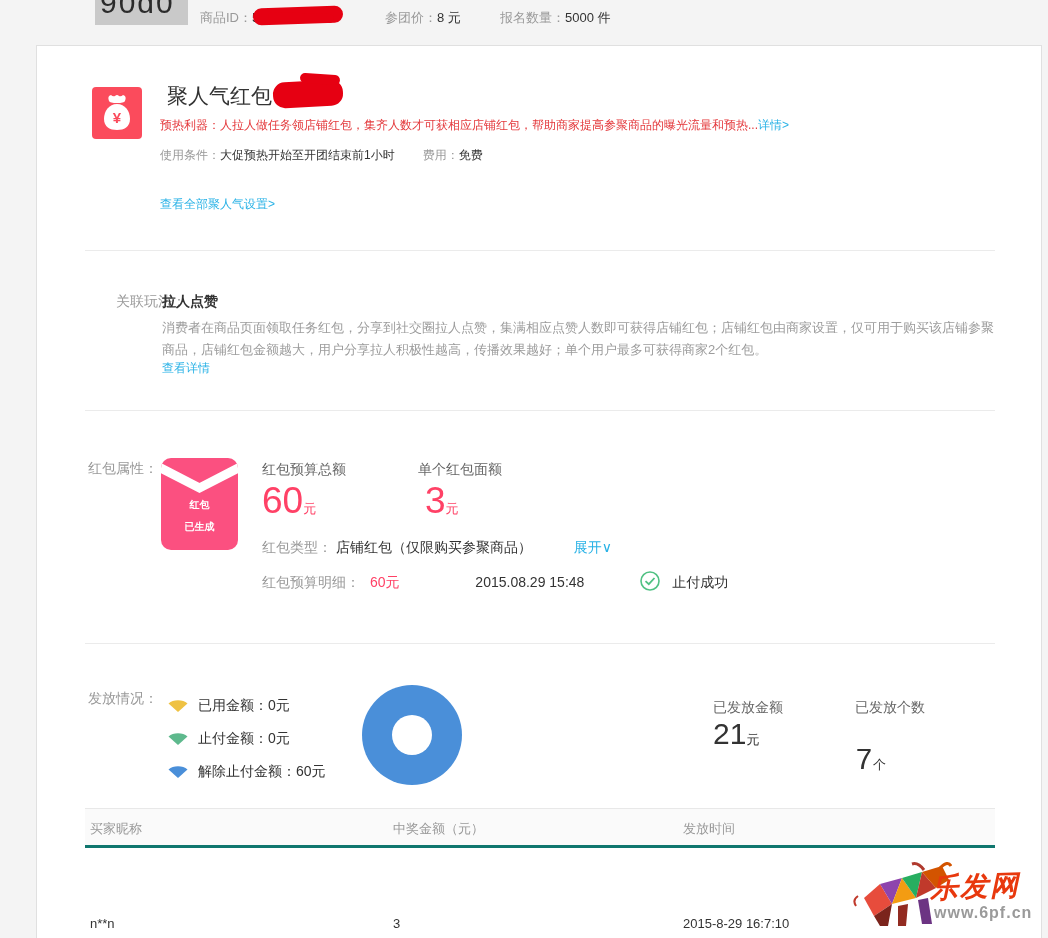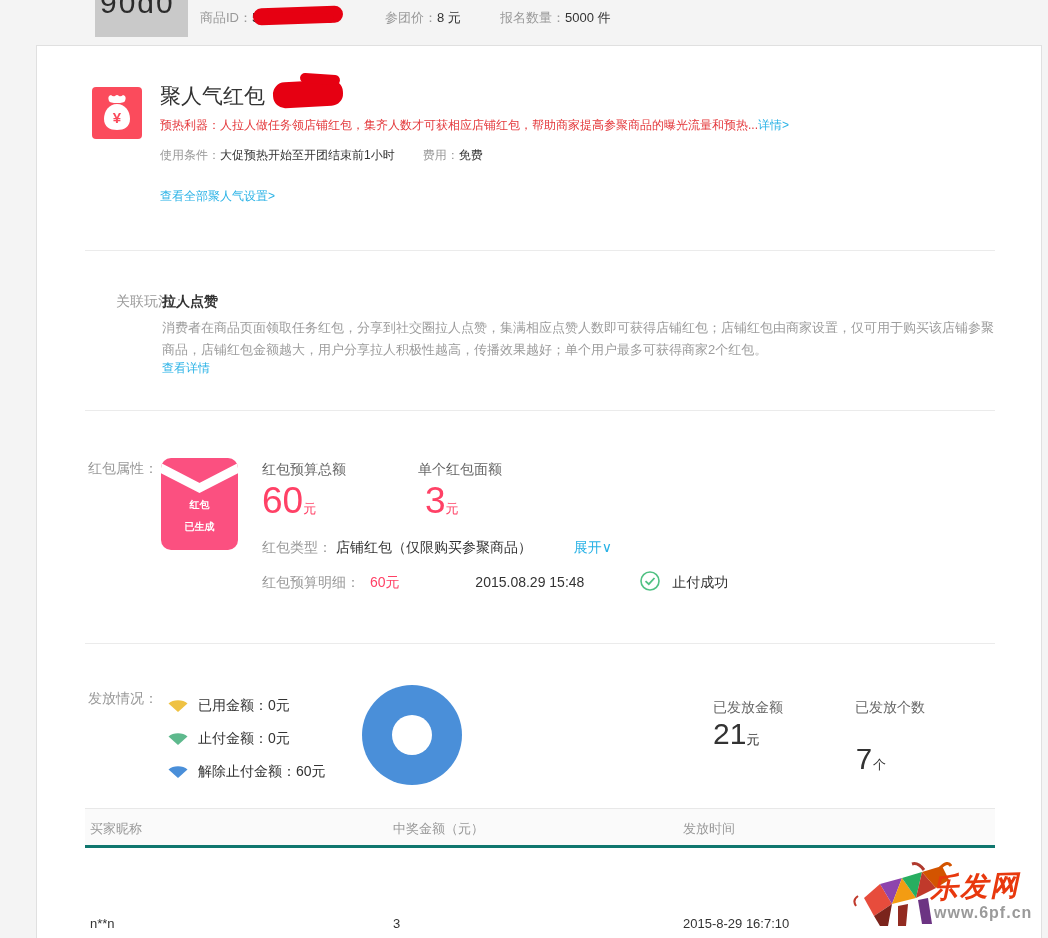--- a/index.html
+++ b/index.html
@@ -6,36 +6,36 @@
   body{font-family:"Liberation Sans","DejaVu Sans",sans-serif;}
   #stage{position:relative;width:1048px;height:938px;background:#f4f4f4;overflow:hidden;}
   .abs{position:absolute;}
   .gray{color:var(--c-text_gray);}
   .dark{color:var(--c-text_dark);}
   .link{color:var(--c-link);cursor:pointer;text-decoration:none;}
   .redtxt{color:var(--c-red_text);}
   .pink{color:var(--c-pink);} .fs14{font-size:12px;}
 
   
-  #thumb{left:95px;top:0;width:93px;height:37px;background:#c9c9c9;overflow:hidden;}
+  #thumb{left:95px;top:0;width:93px;height:25px;background:#c9c9c9;overflow:hidden;}
   #thumb span{position:absolute;left:5px;top:-14px;font-size:30px;color:#2b2b2b;letter-spacing:2px;}
   .topitem{top:9px;font-size:13px;white-space:nowrap;}
   .scribble{background:var(--c-redaction);border-radius:9px;}
 
   
   #card{left:36px;top:45px;width:1006px;height:893px;background:#fff;border:1px solid #e0e0e0;border-bottom:none;box-sizing:border-box;}
   .divider{left:85px;width:910px;height:0;border-top:1px solid #ebebeb;}
 
   
   #bag{left:92px;top:87px;width:50px;height:52px;background:var(--c-bag);border-radius:4px;display:flex;align-items:center;justify-content:center;}
-  #page-title{left:160px;top:82px;font-size:21px;color:#333;}
+  #page-title{left:167px;top:82px;font-size:21px;color:#333;}
   #desc-line{left:160px;top:117px;width:740px;white-space:nowrap;}
   #cond-line{left:160px;top:147px;white-space:nowrap;}
   #fee-part{margin-left:28px;}
-  #viewall{left:160px;top:188px;}
+  #viewall{left:160px;top:196px;}
 
   
   .seclabel{font-size:14px;color:var(--c-text_gray);}
   #play-name{left:162px;top:293px;font-weight:bold;font-size:14px;color:#333;}
   #play-desc{left:162px;top:317px;width:833px;font-size:13px;line-height:22px;color:#9c9c9c;}
   #play-detail{left:162px;top:360px;}
 
   
   #envelope{left:161px;top:458px;width:77px;height:92px;background:var(--c-envelope);border-radius:10px;overflow:hidden;text-align:center;}
   #envelope .flap{position:absolute;left:0;top:0;}

